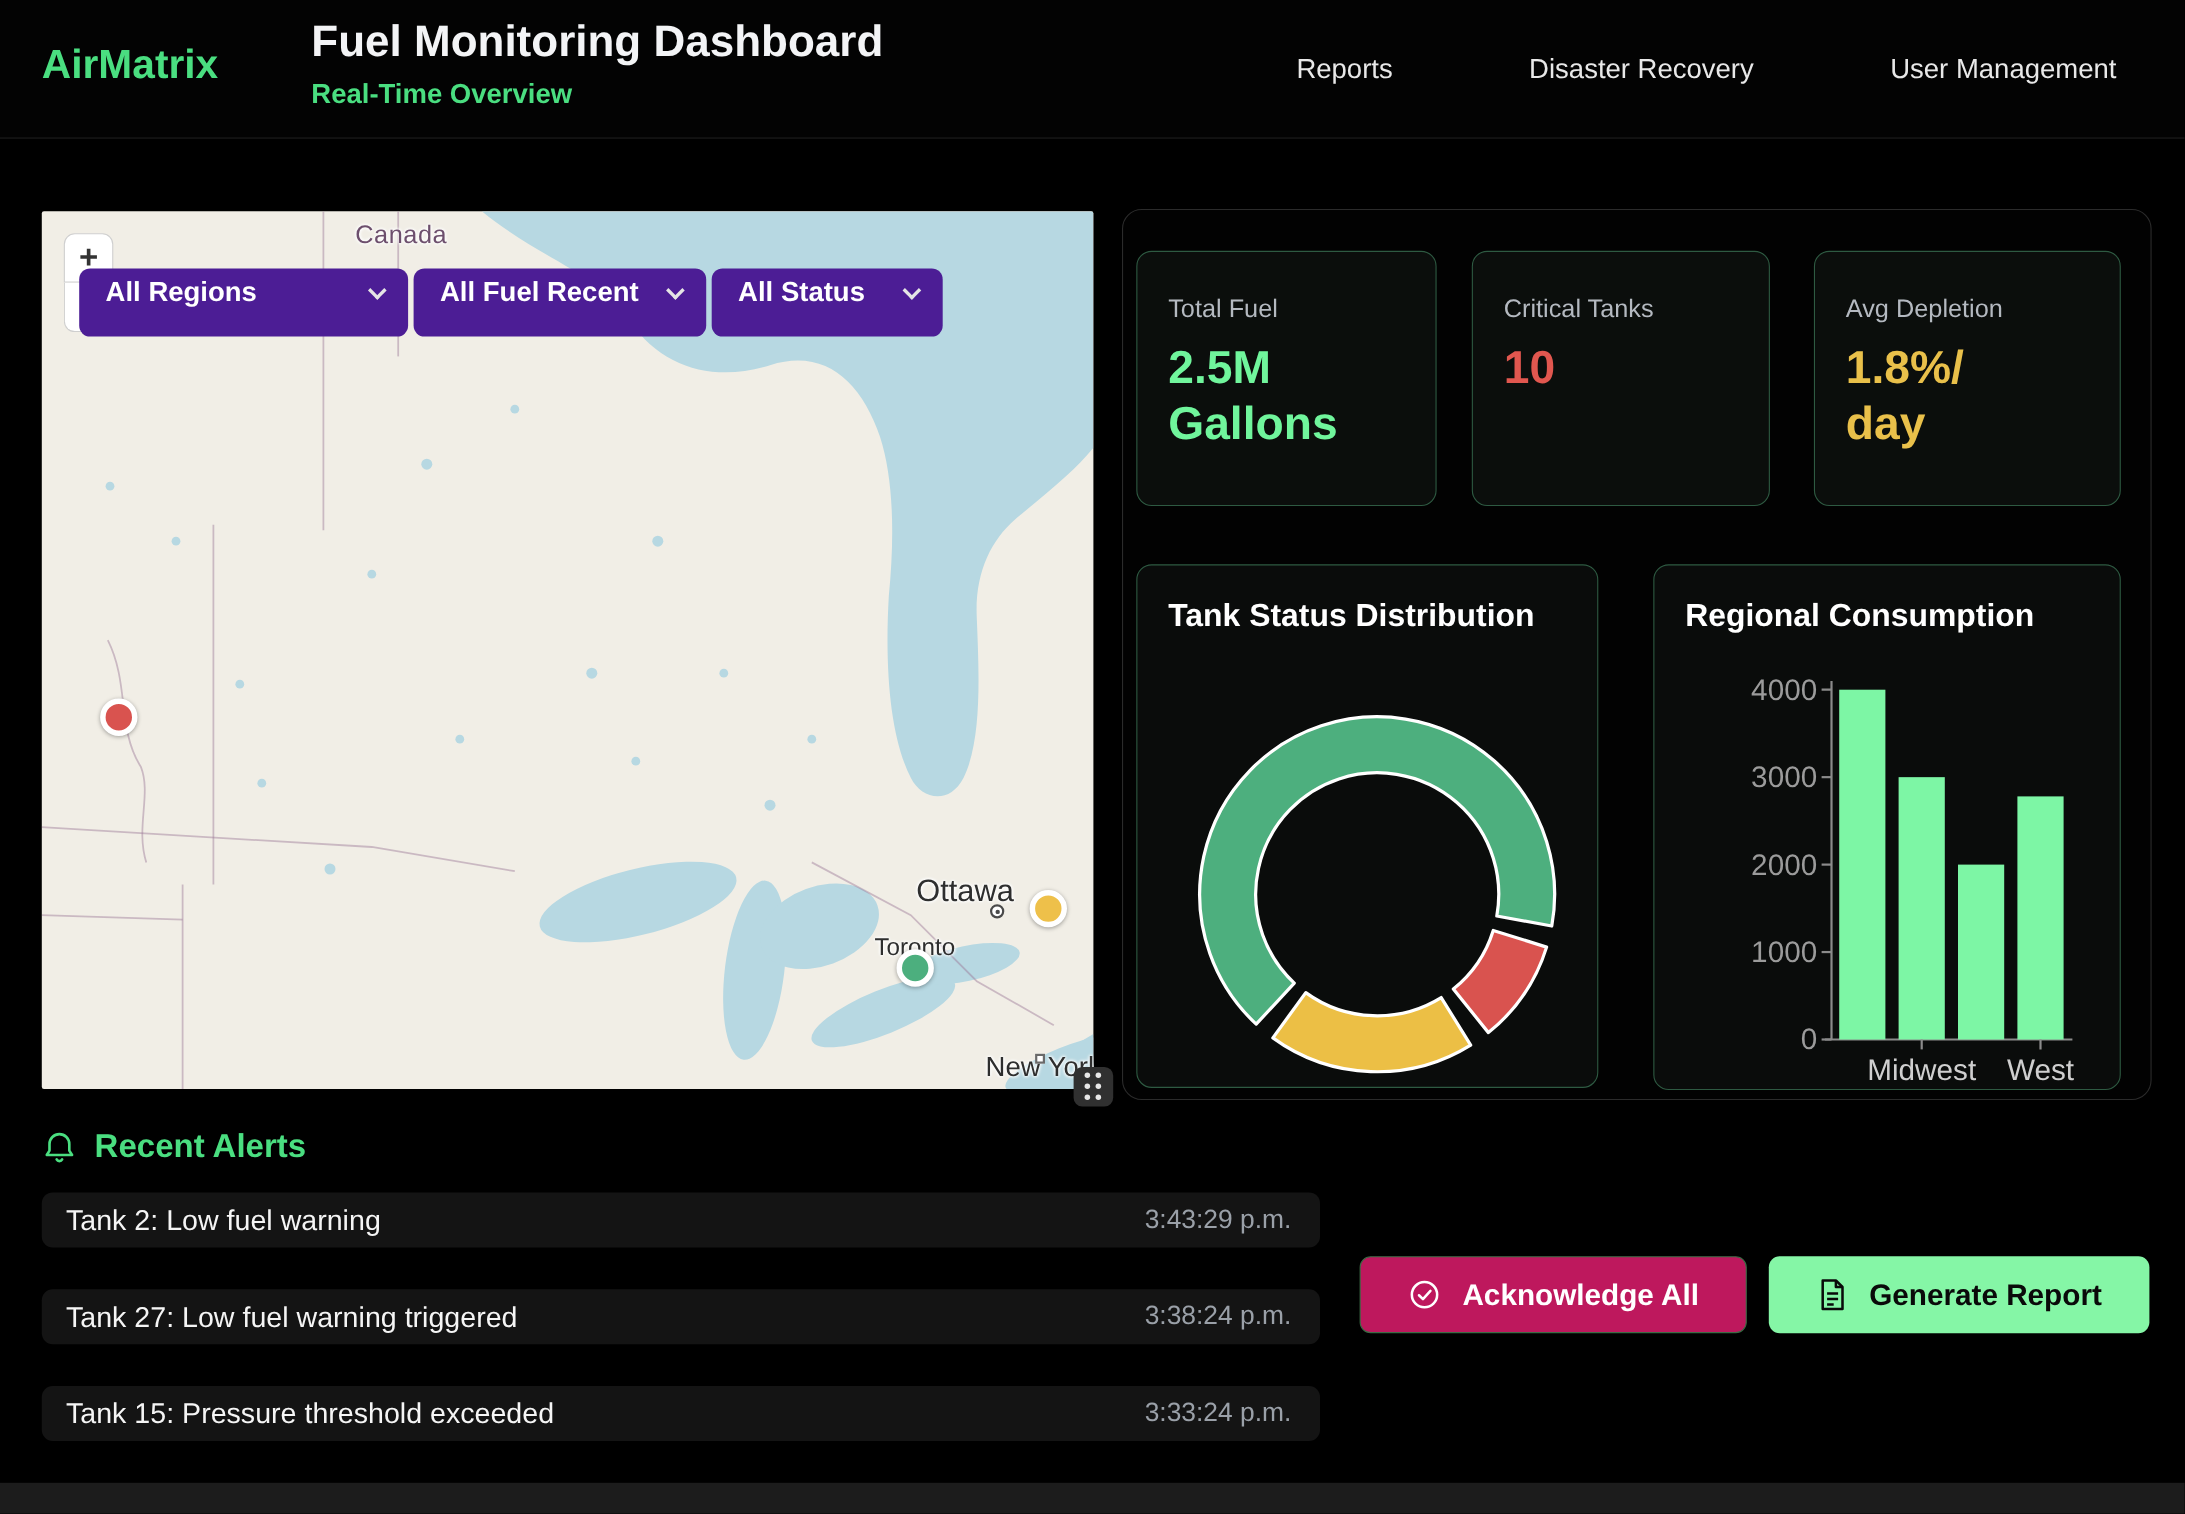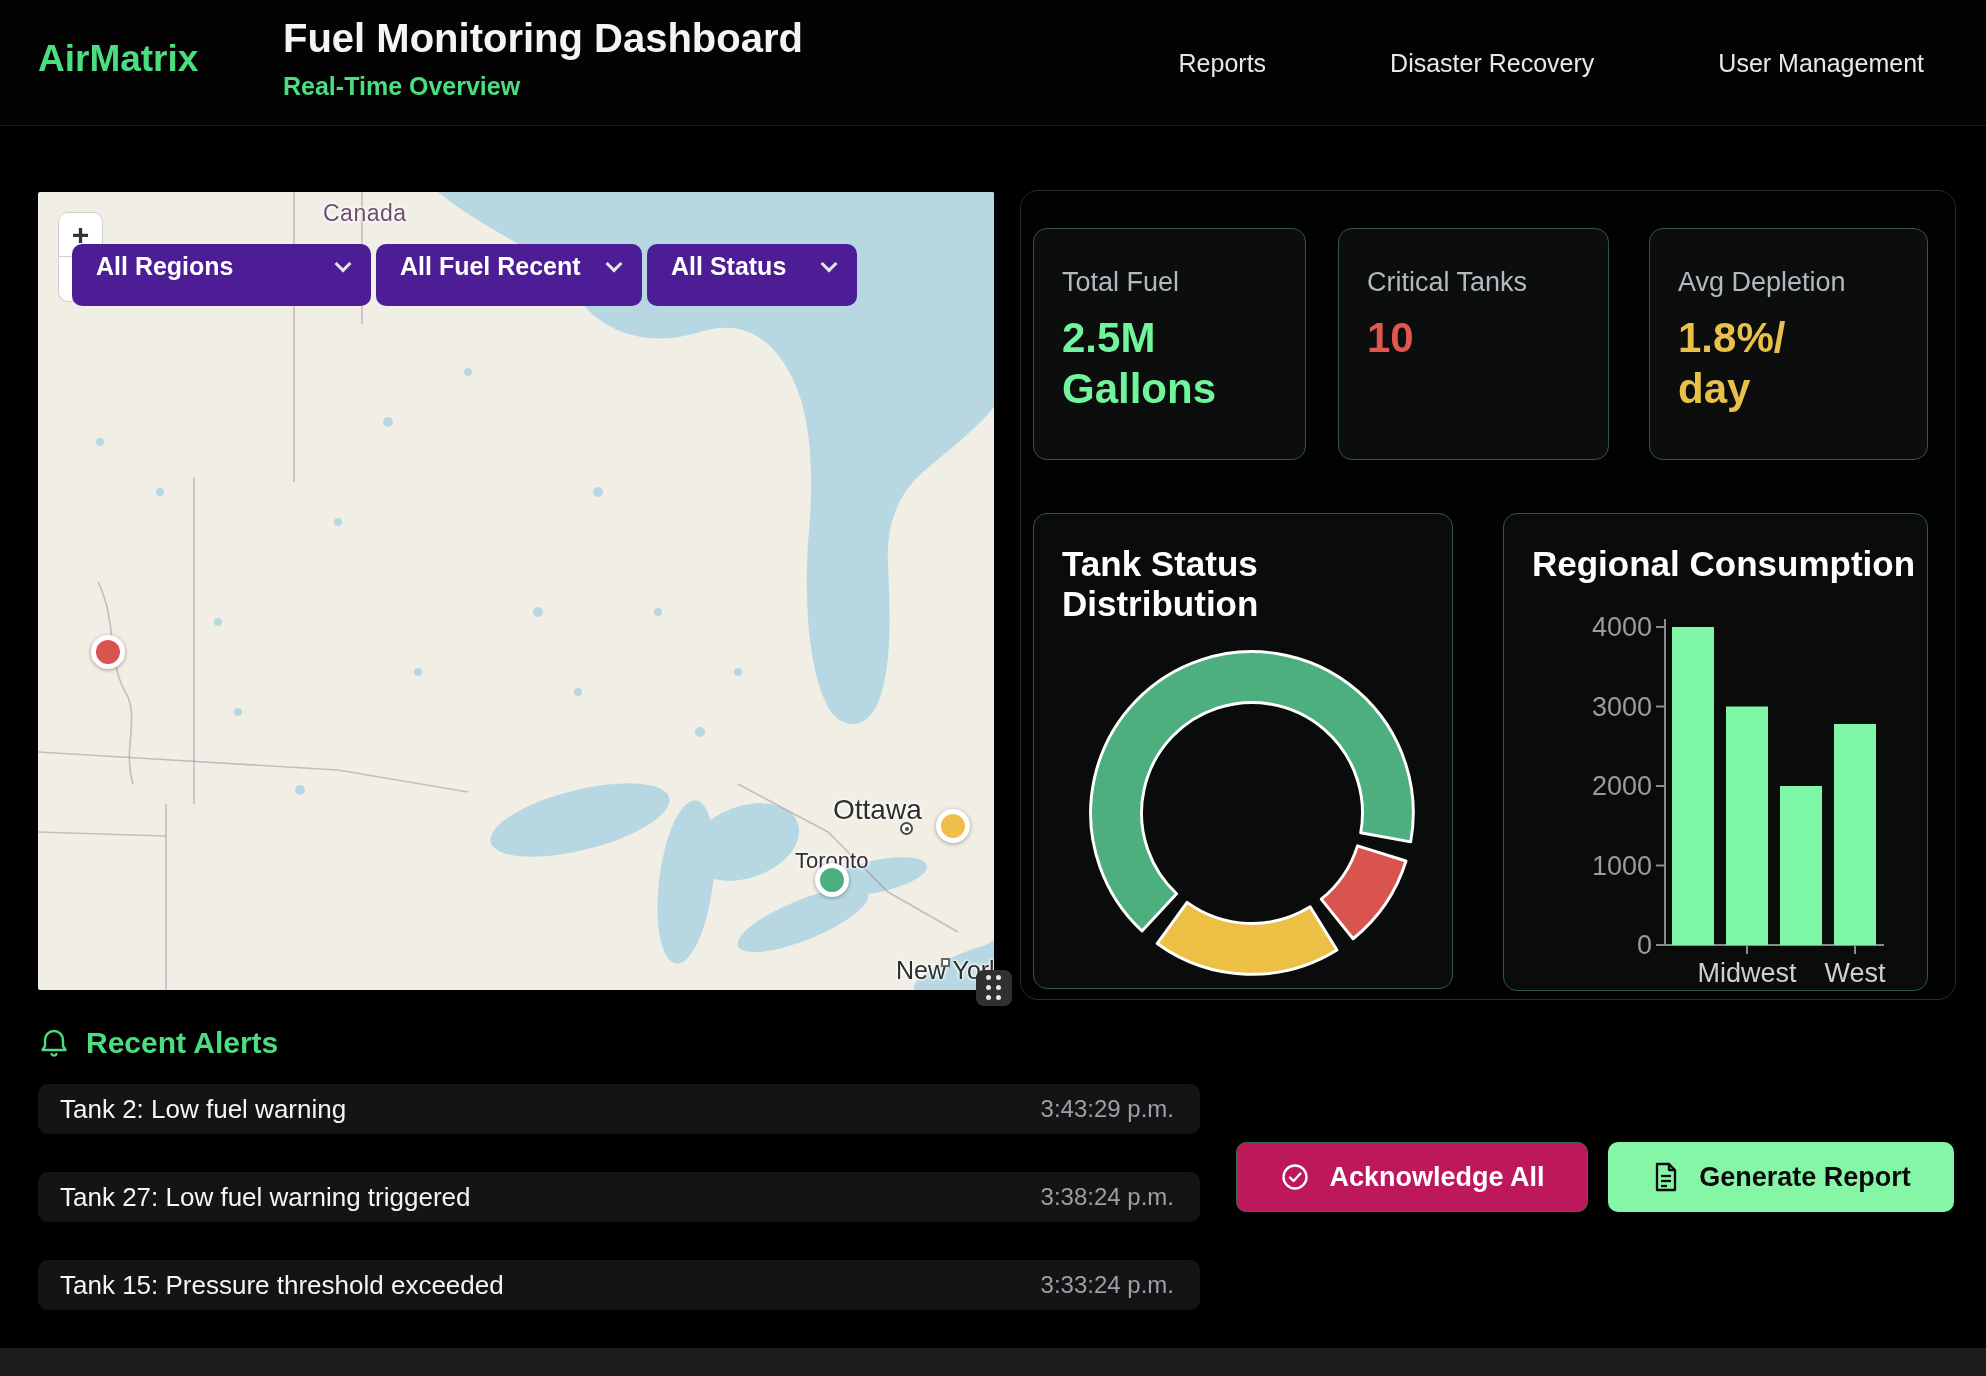--- a/index.html
+++ b/index.html
@@ -57,28 +57,28 @@
   #drag-handle i { width:5px; height:5px; border-radius:50%; background:#e8e8e8; }
 
   
   #panel { position:absolute; left:1020px; top:190px; width:936px; height:810px; background:#020202;
     border:1px solid #2b2b2b; border-radius:18px; }
   .stat-card { position:absolute; top:37px; height:232px; background:#0b0e0c;
     border:1px solid #2e5a42; border-radius:14px; padding:38px 26px 0 28px; }
   #stat-0 { left:12px;  width:273px; }
   #stat-1 { left:317px; width:271px; }
   #stat-2 { left:628px; width:279px; }
-  .stat-label { color:#b4b9c0; font-size:27px; }
+  .stat-label { color:#b4b9c0; font-size:23px; }
   .stat-value { margin-top:14px; font-size:42px; font-weight:bold; line-height:1.22; }
 
   .chart-card { position:absolute; top:322px; background:#0a0c0b; border:1px solid #2e5a42;
     border-radius:14px; overflow:hidden; }
   #donut-card { left:12px; width:420px; height:476px; }
   #bars-card  { left:482px; width:425px; height:478px; }
-  .chart-title { position:absolute; left:28px; top:30px; color:#fff; font-size:35px; font-weight:bold; }
+  .chart-title { position:absolute; left:28px; top:30px; color:#fff; font-size:29px; font-weight:bold; }
   #donut-svg { position:absolute; left:38px; top:123px; }
   #bars-svg { position:absolute; left:0; top:0; }
   .axis { stroke:#8b8b8b; stroke-width:2; }
   .tickLabel { fill:#9b9b9b; font-size:27px; font-family:"Liberation Sans",sans-serif; }
   .catLabel { fill:#cfcfcf; font-size:27px; font-family:"Liberation Sans",sans-serif; }
 
   
   #alerts-heading { position:absolute; left:38px; top:1026px; display:flex; align-items:center; gap:16px; }
   #alerts-heading span { color:#4ade80; font-size:30px; font-weight:bold; }
   .alert-row { position:absolute; left:38px; width:1162px; height:50px; background:#141414; border-radius:10px;

